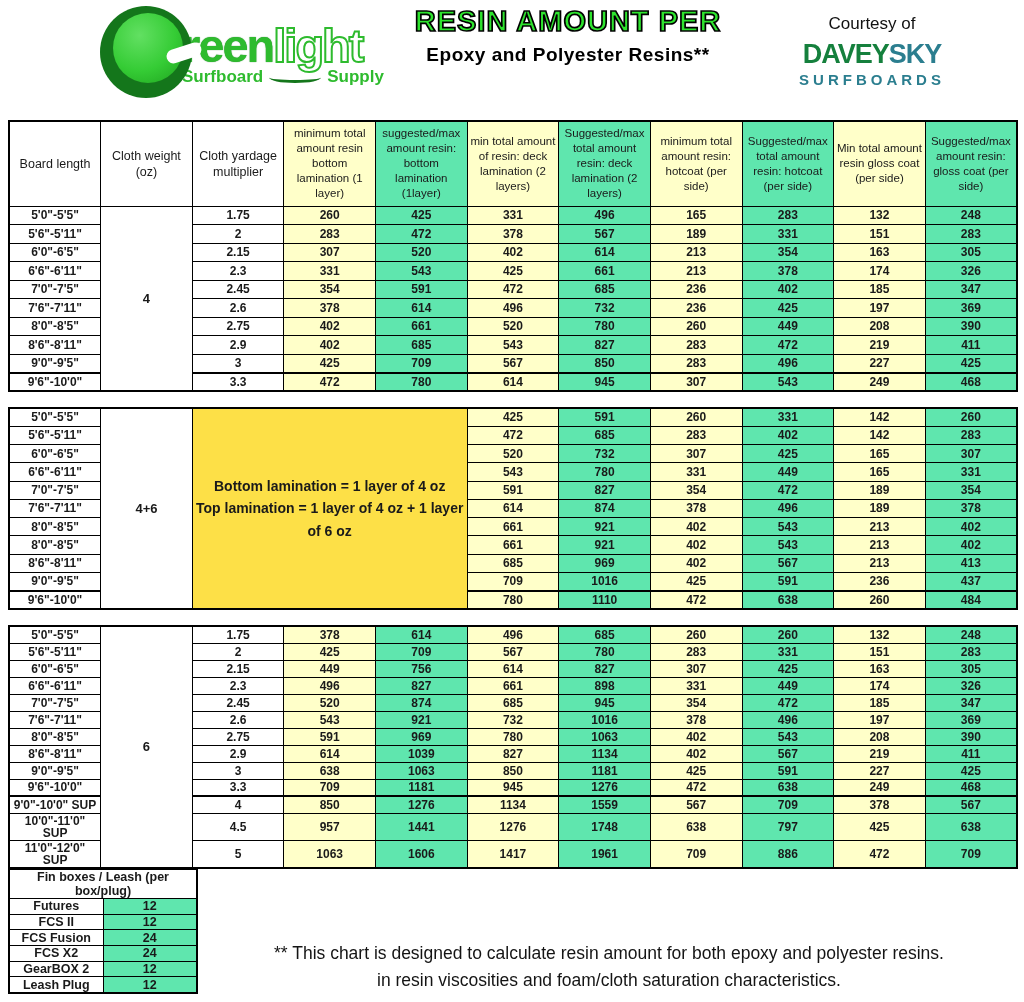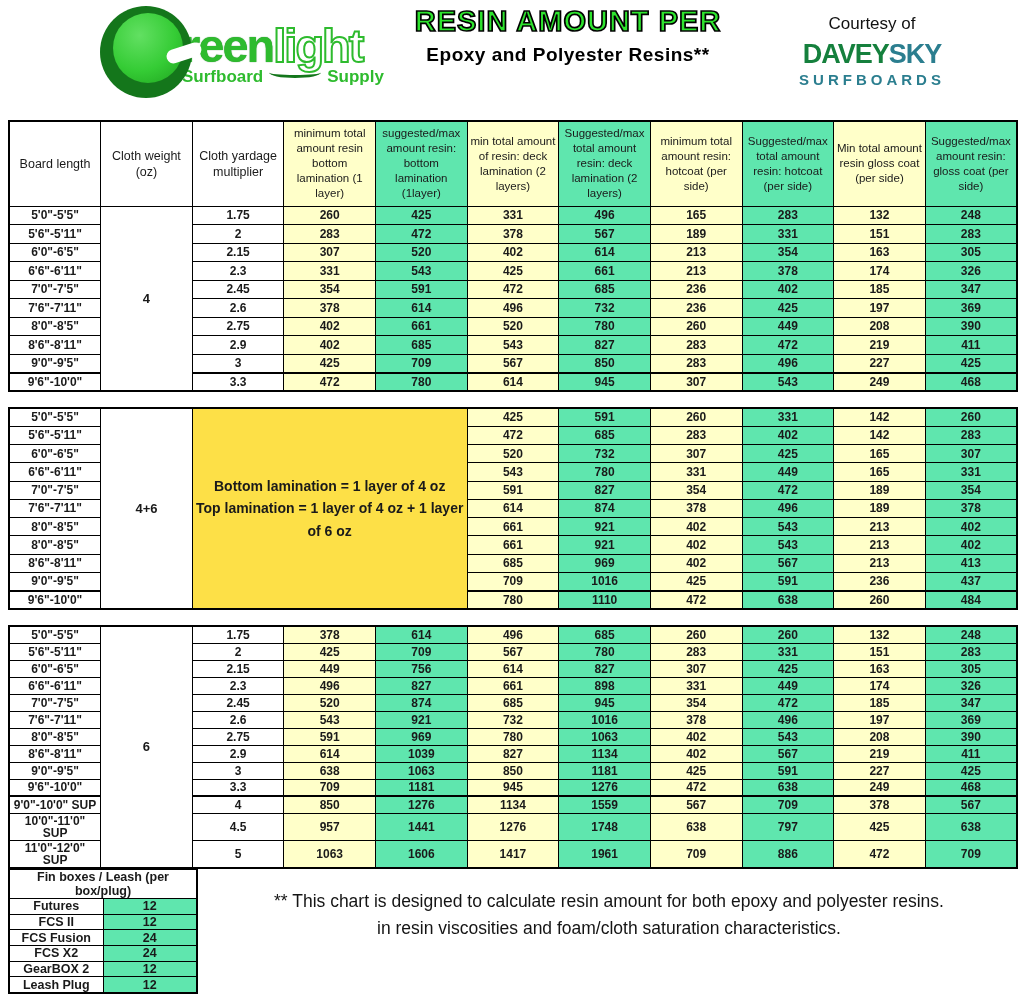--- a/index.html
+++ b/index.html
@@ -14,21 +14,21 @@
   .logo-mark { position: relative; width: 94px; height: 94px; flex: none; }
   .logo-ring { position: absolute; left: 0; top: 0; width: 92px; height: 92px; border-radius: 50%; background: var(--logo-dark-green); }
   .logo-ball { position: absolute; left: 13px; top: 7px; width: 70px; height: 70px; border-radius: 50%;
                background: radial-gradient(circle at 38% 32%, #62e062 0%, #35cc35 55%, #1ea21e 100%); }
   .logo-notch { position: absolute; right: -8px; top: 40px; width: 36px; height: 14px; background: #fff;
                 transform: rotate(-18deg); border-radius: 7px; }
   .logo-word { margin-left: -12px; padding-top: 16px; }
   .logo-word-main { font-size: 47px; font-weight: bold; letter-spacing: -2px; line-height: 1; white-space: nowrap; }
   .lw-solid { color: var(--logo-green); text-shadow: 0 0 1px var(--logo-dark-green); }
   .lw-outline { color: #fff; -webkit-text-stroke: 2px var(--logo-green); }
-  .logo-sub { display: flex; align-items: flex-start; justify-content: flex-end; margin-top: -2px; padding-right: 2px; }
+  .logo-sub { display: flex; align-items: flex-end; justify-content: flex-end; margin-top: -2px; padding-right: 2px; }
   .logo-sub span { font-size: 17px; font-weight: bold; color: var(--logo-green); letter-spacing: 0; }
   .logo-sub-arc { width: 52px; height: 11px; border-bottom: 3px solid var(--logo-dark-green); border-radius: 0 0 50% 50%; margin: 0 6px 4px 6px; }
 
   .title-block { position: absolute; left: 392px; top: 5px; width: 352px; text-align: center; }
   .title-line { font-size: 29px; font-weight: 800; line-height: 33px; letter-spacing: 1px;
                 color: var(--title-green); -webkit-text-stroke: 1.7px #000; }
   .title-sub { margin-top: 6px; font-size: 19px; font-weight: bold; color: #000; letter-spacing: 0.5px; }
 
   .courtesy { position: absolute; left: 776px; top: 14px; width: 192px; text-align: center; }
   .courtesy-label { font-size: 17px; color: #111; }
@@ -50,21 +50,21 @@
   .grid-table th.tone-white { font-size: 12.5px; }
   .grid-table td { height: 17px; font-size: 12px; font-weight: bold; line-height: 1; }
   .tone-yellow { background: var(--yellow); }
   .tone-green { background: var(--green); }
   .tone-white { background: #fff; }
   td.weight-cell { font-size: 13px; }
   td.note-cell { font-size: 14px; font-weight: 600; line-height: 1.6; background: #fde047; }
   tr.thick td { border-top-width: 2px; }
 
   
-  .bottom { position: absolute; top: 868px; left: 8px; width: 1008px; display: flex; align-items: flex-start; }
+  .bottom { position: absolute; top: 868px; left: 8px; width: 1008px; display: flex; align-items: flex-end; }
   table.fin-table { border-collapse: collapse; table-layout: fixed; width: 190px; height: 126px;
                     border: 2px solid #000; flex: none; }
   .fin-table th, .fin-table td { border: 1px solid #000; text-align: center; vertical-align: middle;
                                  font-size: 12.5px; font-weight: 600; color: #1a1a1a; padding: 0 1px; }
   .fin-table td { font-weight: bold; }
 
   .footnote { flex: 1; text-align: center; padding: 20px 4px 0 8px; font-size: 17.5px; line-height: 1.55; color: #141414; }
 </style>
 </head>
 <body>

